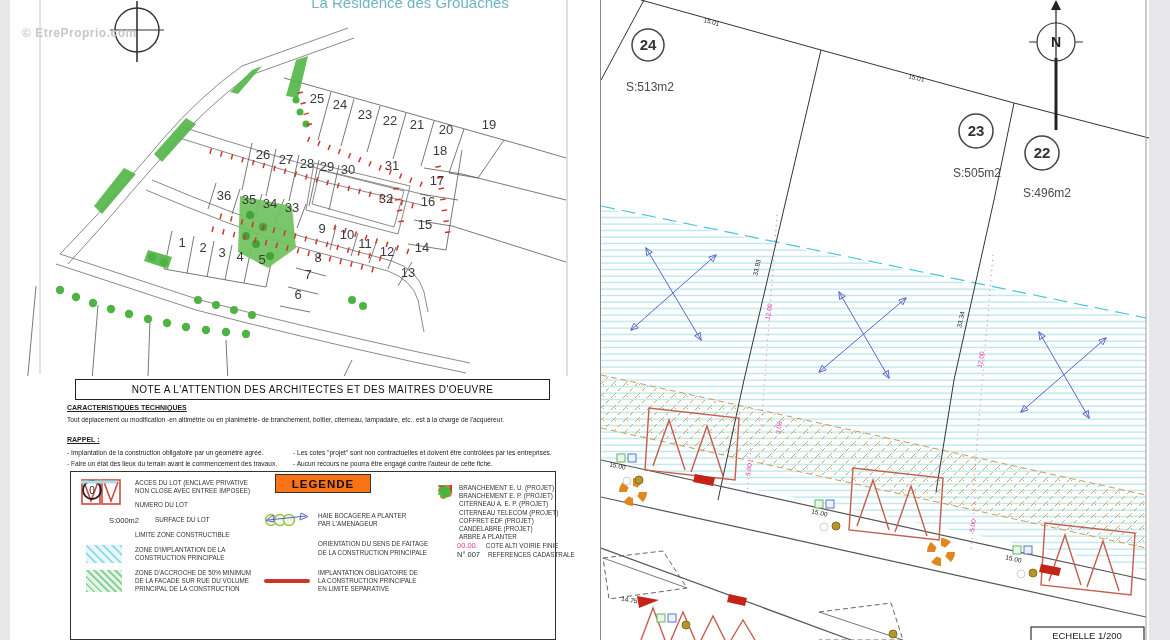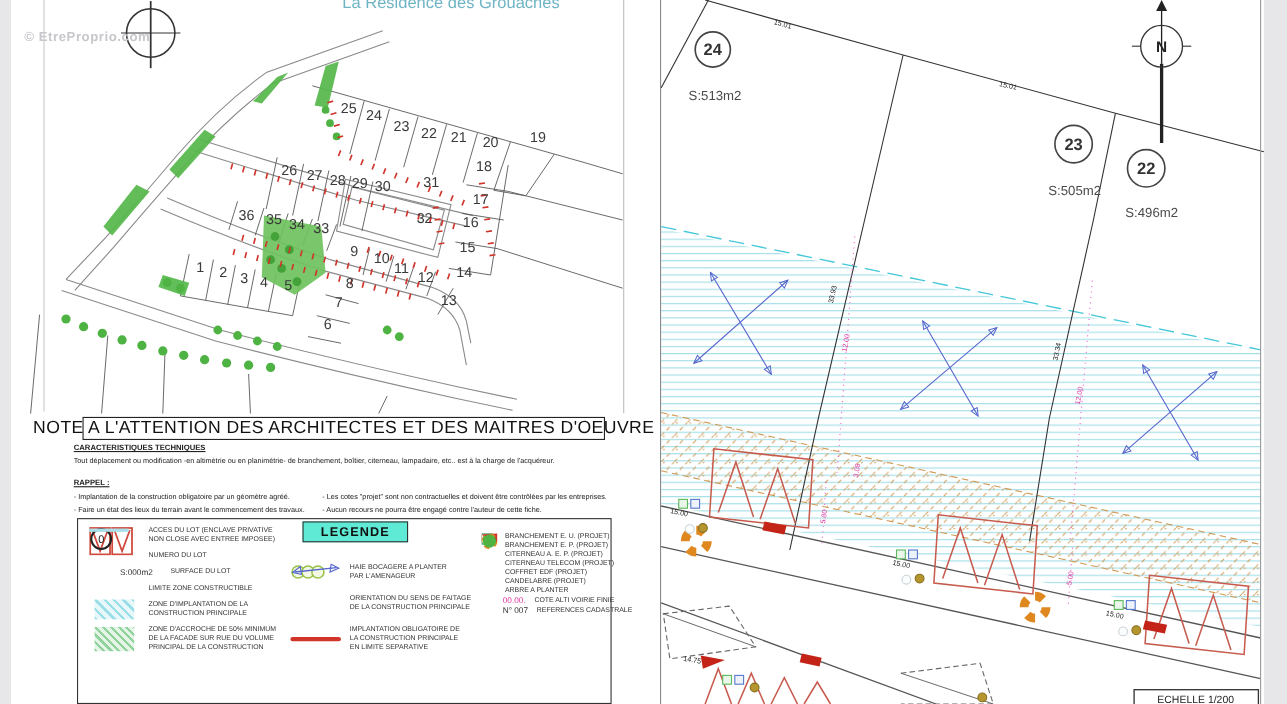--- a/index.html
+++ b/index.html
@@ -20,28 +20,28 @@
   .dim{font-family:"Liberation Sans",sans-serif;font-size:6.5px;fill:#222;text-anchor:middle;}
   .dimpink{fill:#e0389f;}
   .surf{font-family:"Liberation Sans",sans-serif;font-size:12px;fill:#4a4a4a;}
   .circnum{font-family:"Liberation Sans",sans-serif;font-size:15px;fill:#333;text-anchor:middle;font-weight:bold;}
   .scaletxt{font-family:"Liberation Sans",sans-serif;font-size:9.5px;fill:#222;text-anchor:middle;}
   .ntxt{font-family:"Liberation Sans",sans-serif;font-size:14px;fill:#222;text-anchor:middle;font-weight:bold;}
 
   
   #note-box{position:absolute;left:65px;top:379px;width:473px;height:19px;border:1.2px solid #222;
             display:flex;align-items:center;justify-content:center;background:#fff;}
-  #note-box .t{font-size:16px;color:#111;letter-spacing:.4px;white-space:nowrap;}
+  #note-box .t{font-size:10px;color:#111;letter-spacing:.4px;white-space:nowrap;}
   .small-head{position:absolute;font-size:7px;font-weight:bold;color:#222;text-decoration:underline;}
   .small-text{position:absolute;font-size:6.6px;color:#222;line-height:11px;}
 
   
   #legend-box{position:absolute;left:60px;top:471px;width:484px;height:167px;border:1.2px solid #333;background:#fff;}
   #legend-title{position:absolute;left:204px;top:2px;width:94px;height:17px;border:1.2px solid #333;
-                background:#5eead4;display:flex;align-items:center;justify-content:center;
+                background:#f97316;display:flex;align-items:center;justify-content:center;
                 font-size:11.5px;font-weight:bold;letter-spacing:1px;color:#111;}
   .leg-col{position:absolute;display:flex;flex-direction:column;}
   #leg-col1{left:10px;top:7px;width:190px;gap:6px;}
   #leg-col2{left:193px;top:40px;width:168px;gap:12px;}
   #leg-col3{left:366px;top:12px;width:118px;gap:0;}
   .leg-row{display:flex;align-items:center;gap:8px;}
   .leg-icon{flex:0 0 46px;display:flex;align-items:center;justify-content:center;}
   .leg-icontext{font-size:7.5px;color:#333;white-space:nowrap;margin-left:20px;}
   .leg-icontext.pink{color:#e0389f;}
   .leg-label{font-size:6.3px;color:#333;line-height:1.3;white-space:pre-line;}

